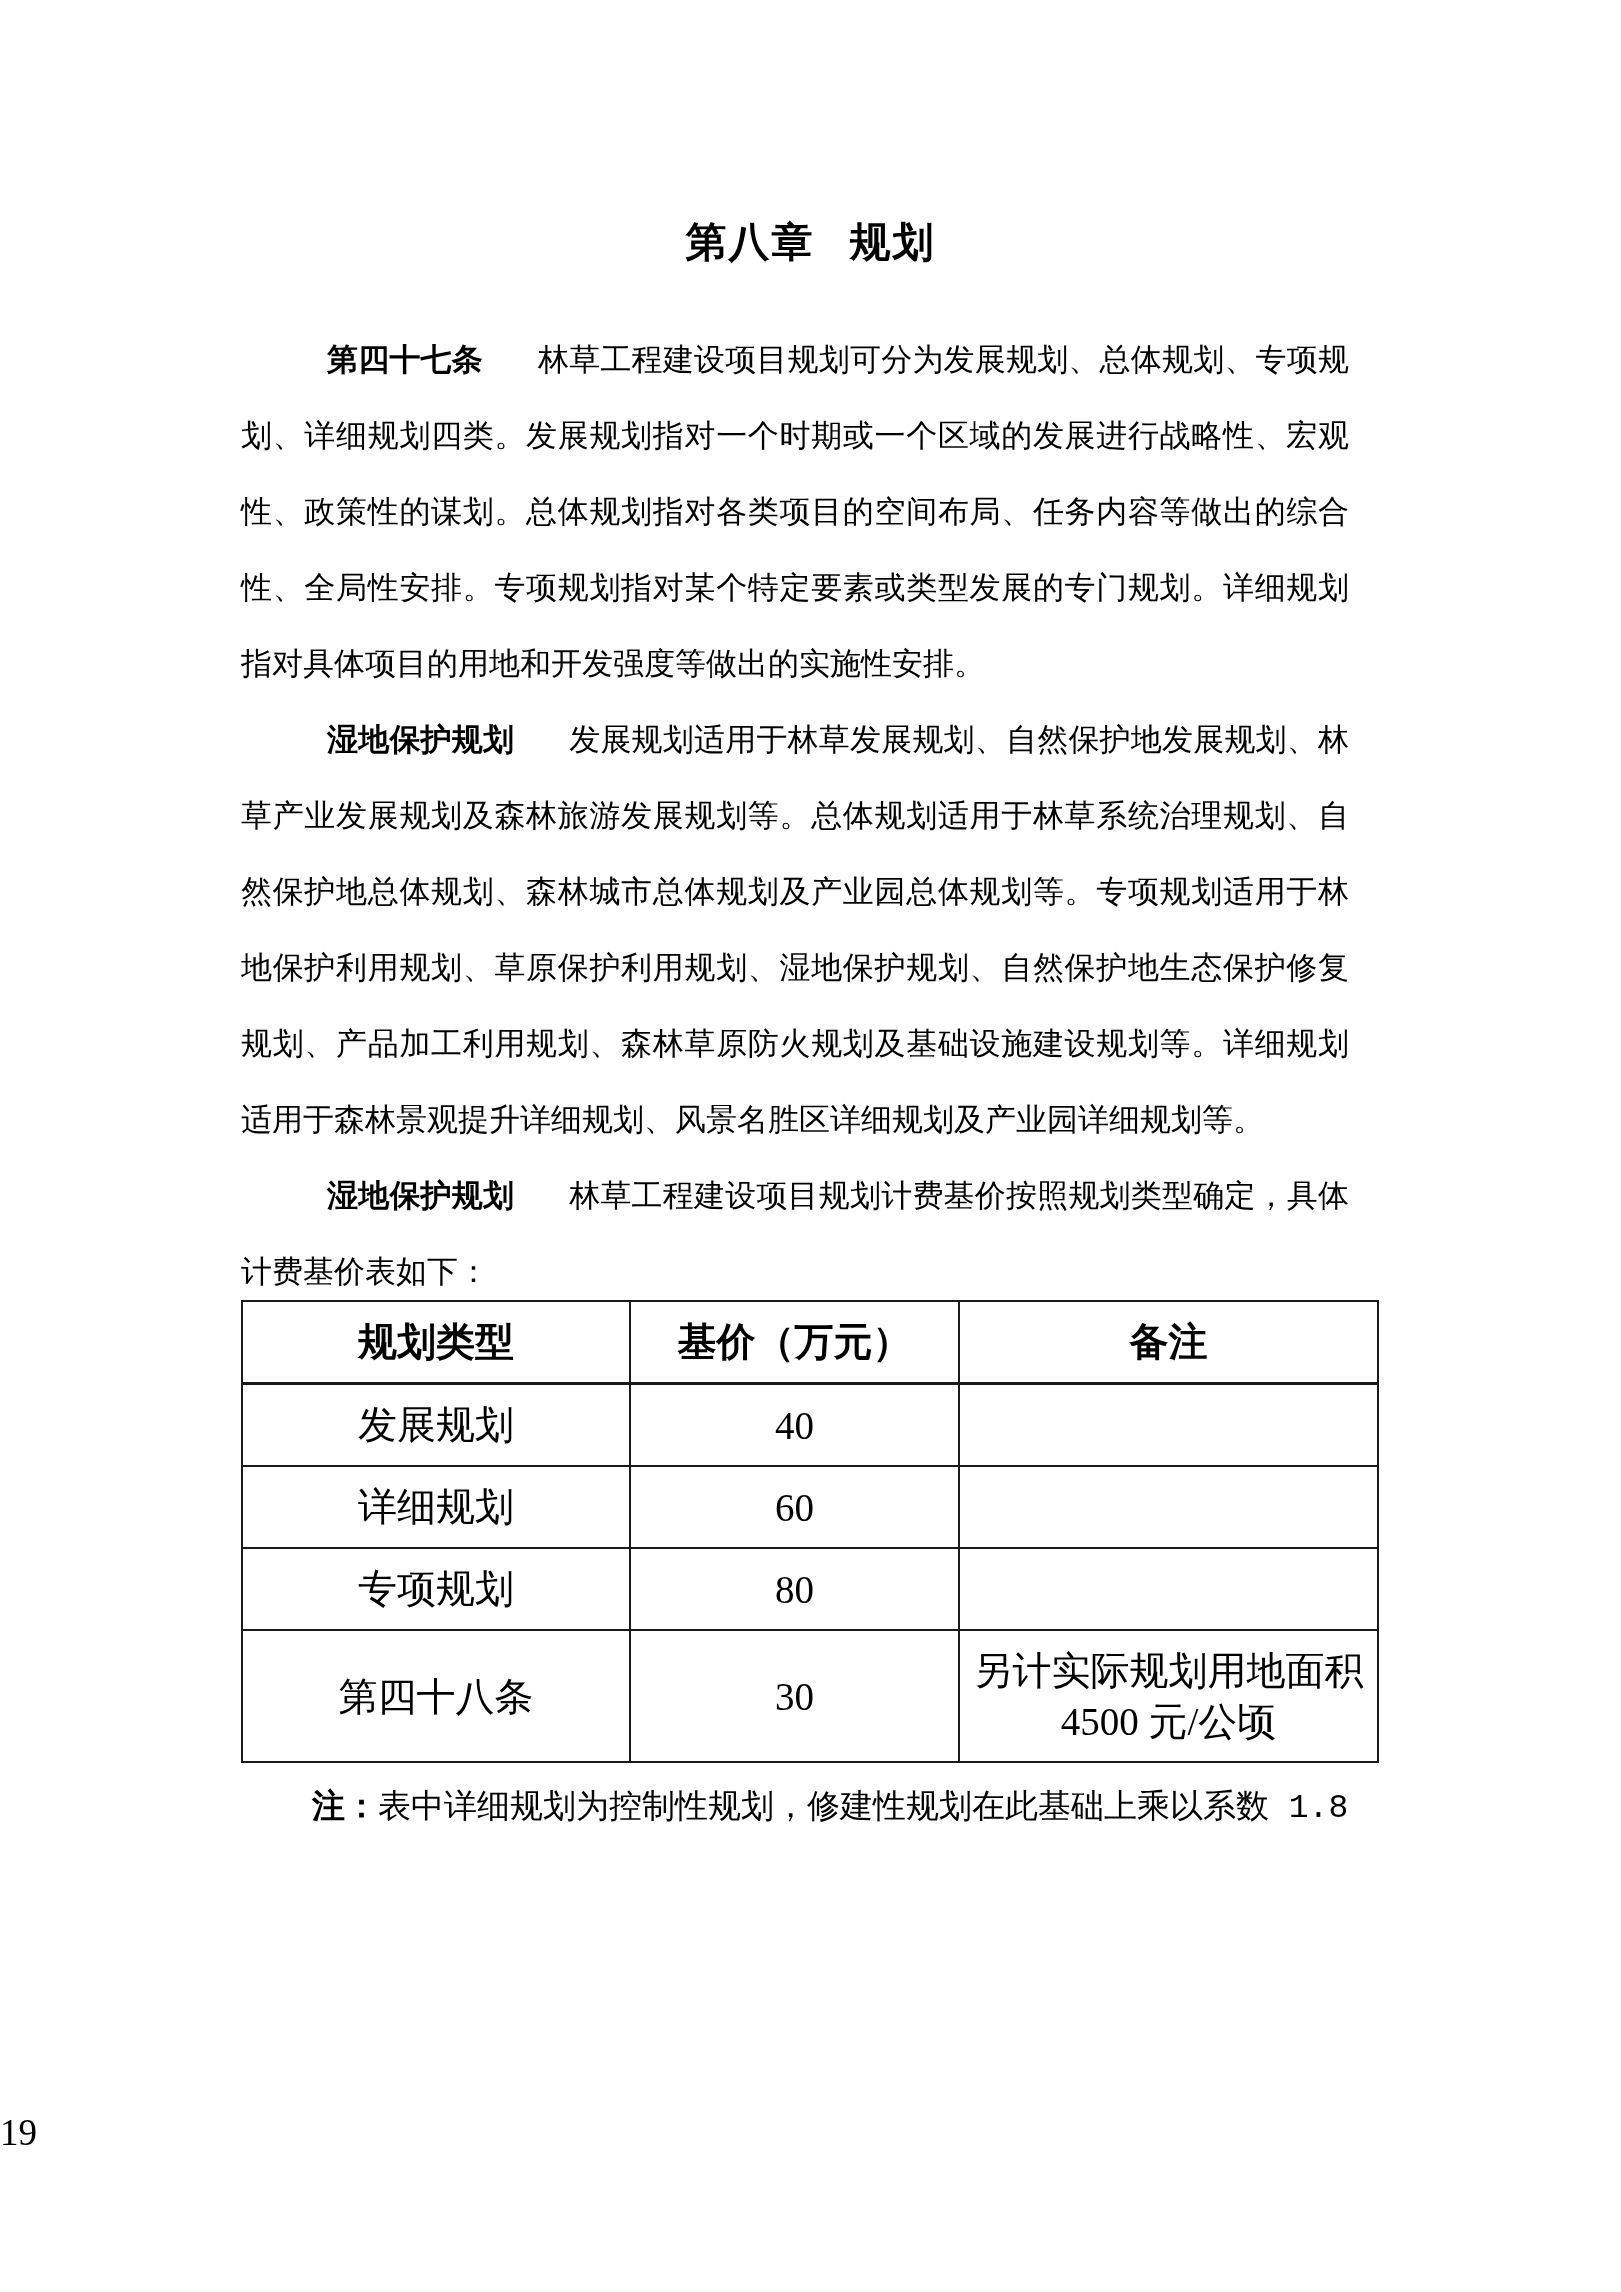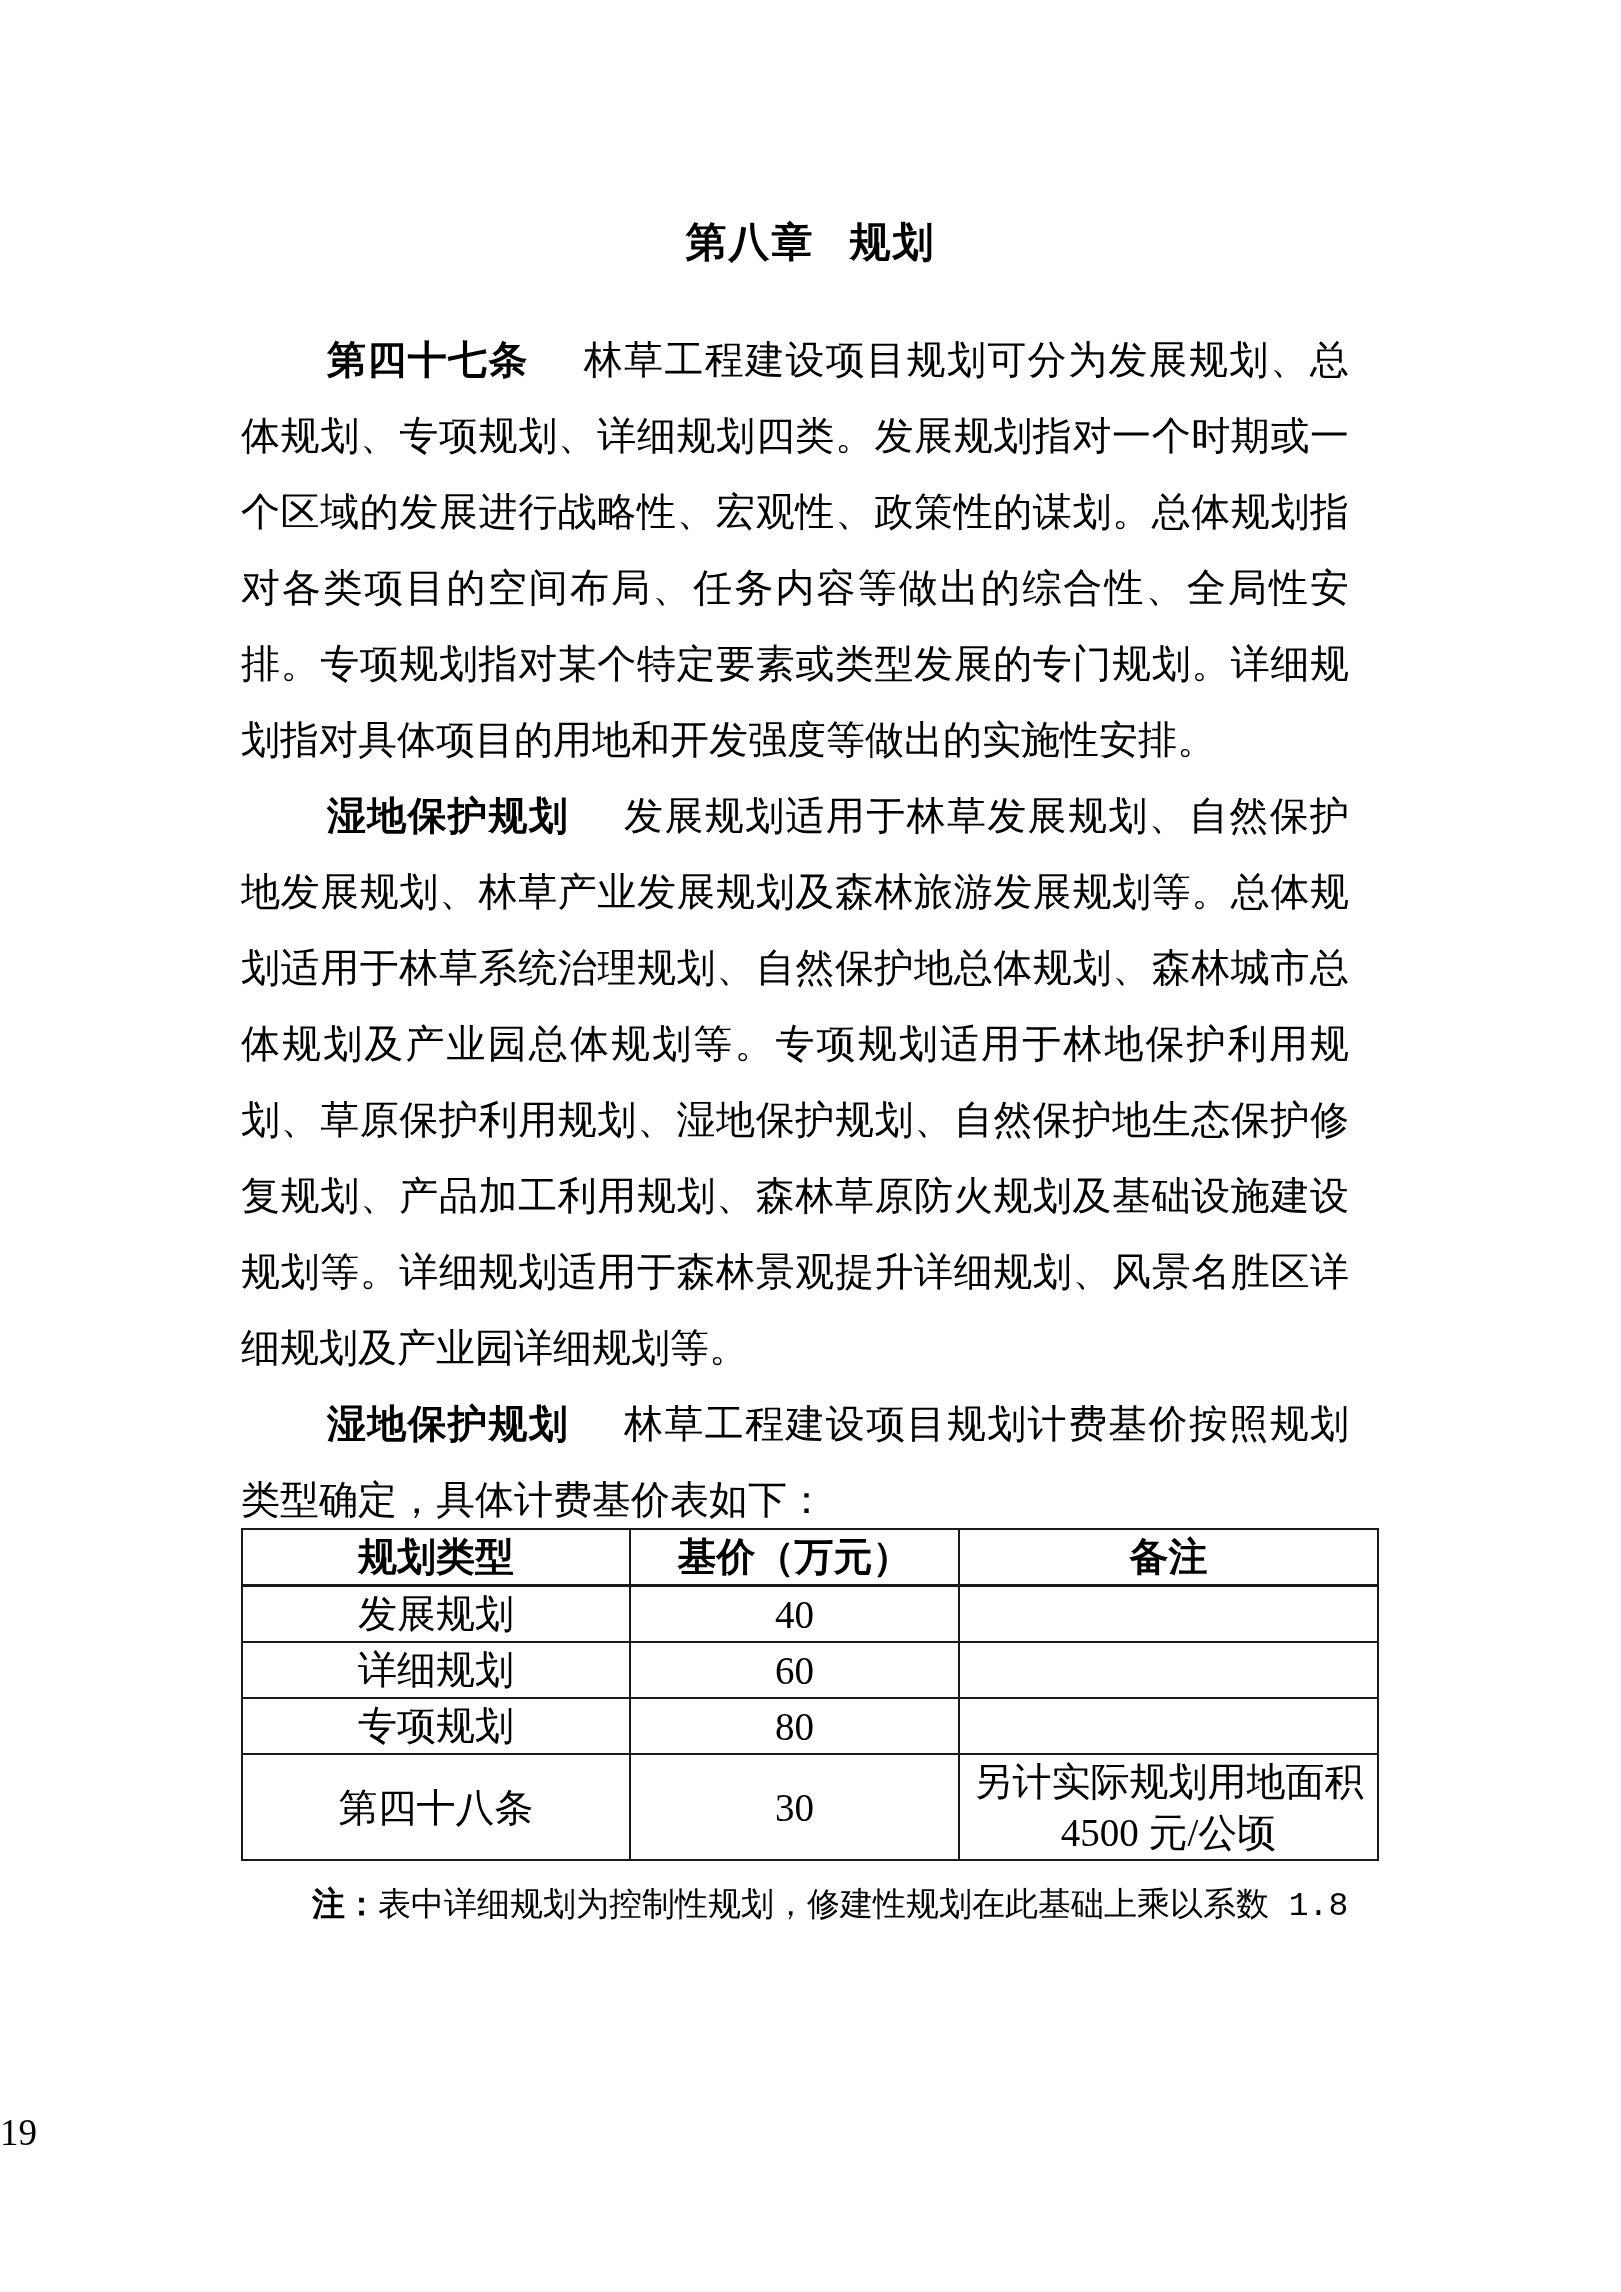--- a/index.html
+++ b/index.html
@@ -23,40 +23,40 @@
     line-height: 76px;
     letter-spacing: 2px;
     word-spacing: 21.6px;
   }
   .content {
     width: 1108px;
     margin-left: 241px;
   }
   .para {
     margin: 0;
-    font-size: 39px;
+    font-size: 31px;
     line-height: 76px;
     text-align: justify;
     text-indent: 86px;
   }
   .article-lead {
     font-weight: bold;
     margin-right: 55px;
   }
   .pricing-table {
     width: 1136px;
     table-layout: fixed;
     border-collapse: collapse;
     margin-top: -9.8px;
   }
   .pricing-table th, .pricing-table td {
     border: 2px solid #1a1a1a;
     text-align: center;
     vertical-align: middle;
-    padding: 0;
+    padding: 13px;
     font-size: 39px;
     overflow: hidden;
   }
   .pricing-table { border: 2.9px solid #1a1a1a; }
   .pricing-table thead th {
     height: 51px;
     font-weight: bold;
     border-bottom: 3.9px solid #1a1a1a;
   }
   .pricing-table tbody td { height: 53px; }

